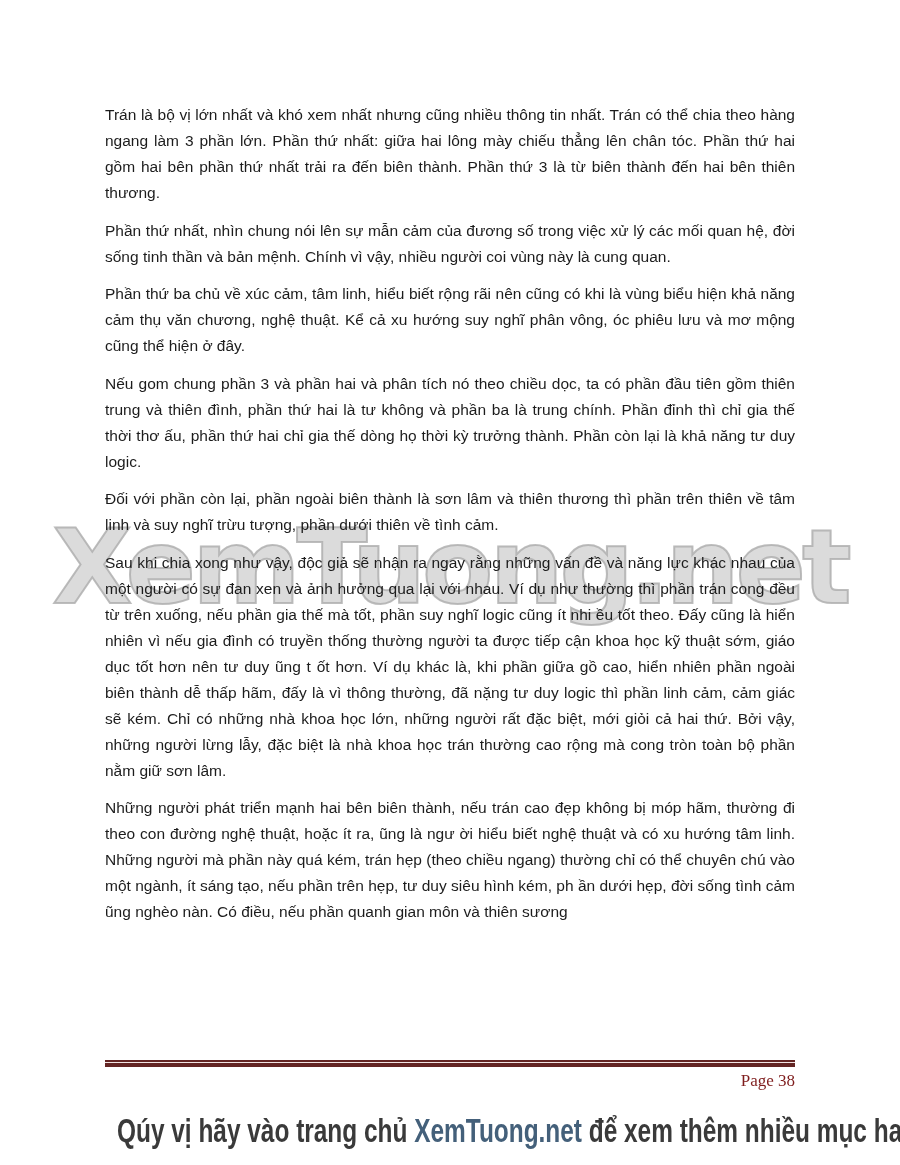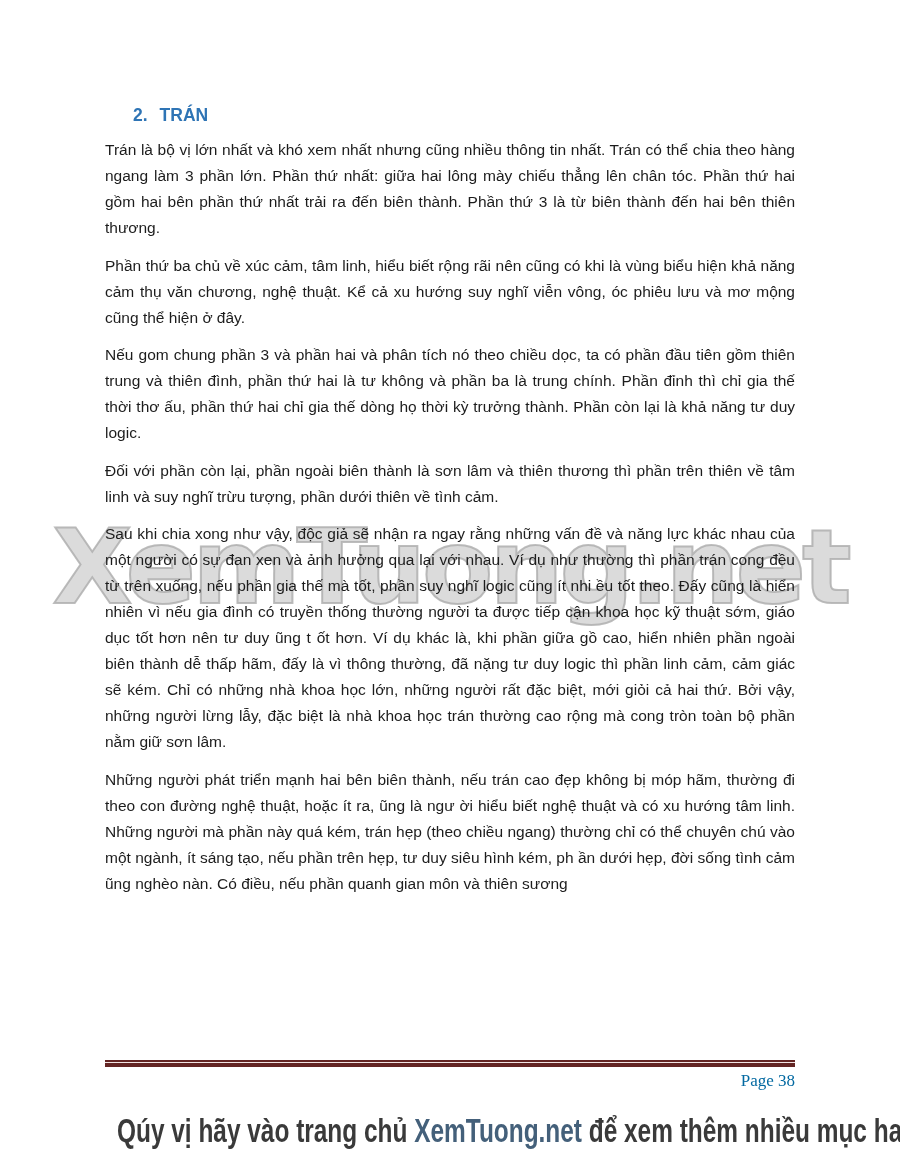--- a/index.html
+++ b/index.html
@@ -58,21 +58,21 @@
   .footer-rule .rule-thin  { height: 2px; }
   .footer-rule .rule-gap   { height: 1px; background: #f2e4e4; }
   .footer-rule .rule-thick { height: 4px; }
   .page-number {
     position: absolute;
     right: 105px;
     top: 1071px;
     z-index: 2;
     font-family: "Liberation Serif", serif;
     font-size: 17px;
-    color: #0369a1;
+    color: #7f1d1d;
   }
   .banner {
     position: absolute;
     left: 0;
     top: 1112px;
     width: 900px;
     text-align: center;
     white-space: nowrap;
     font-size: 33px;
     font-weight: bold;
@@ -83,25 +83,23 @@
   .banner .banner-link { }
 </style>
 </head>
 <body>
 
 <div class="page">
 
   <div class="watermark">XemTuong.net</div>
 
   <div class="content">
-    <div class="heading" style="color: rgb(46, 116, 181);">
-      <span class="h-num">2.</span><span>TRÁN</span>
-    </div>
     <p>Trán là bộ vị lớn nhất và khó xem nhất nhưng cũng nhiều thông tin nhất. Trán có thể chia theo hàng ngang làm 3 phần lớn. Phần thứ nhất: giữa hai lông mày chiếu thẳng lên chân tóc. Phần thứ hai gồm hai bên phần thứ nhất trải ra đến biên thành. Phần thứ 3 là từ biên thành đến hai bên thiên thương.</p>
-    <p>Phần thứ ba chủ về xúc cảm, tâm linh, hiểu biết rộng rãi nên cũng có khi là vùng biểu hiện khả năng cảm thụ văn chương, nghệ thuật. Kể cả xu hướng suy nghĩ viễn vông, óc phiêu lưu và mơ mộng cũng thể hiện ở đây.</p>
+    <p>Phần thứ nhất, nhìn chung nói lên sự mẫn cảm của đương số trong việc xử lý các mối quan hệ, đời sống tinh thần và bản mệnh. Chính vì vậy, nhiều người coi vùng này là cung quan.</p>
+    <p>Phần thứ ba chủ về xúc cảm, tâm linh, hiểu biết rộng rãi nên cũng có khi là vùng biểu hiện khả năng cảm thụ văn chương, nghệ thuật. Kể cả xu hướng suy nghĩ phân vông, óc phiêu lưu và mơ mộng cũng thể hiện ở đây.</p>
     <p>Nếu gom chung phần 3 và phần hai và phân tích nó theo chiều dọc, ta có phần đầu tiên gồm thiên trung và thiên đình, phần thứ hai là tư không và phần ba là trung chính. Phần đỉnh thì chỉ gia thế thời thơ ấu, phần thứ hai chỉ gia thế dòng họ thời kỳ trưởng thành. Phần còn lại là khả năng tư duy logic.</p>
     <p>Đối với phần còn lại, phần ngoài biên thành là sơn lâm và thiên thương thì phần trên thiên về tâm linh và suy nghĩ trừu tượng, phần dưới thiên về tình cảm.</p>
     <p>Sau khi chia xong như vậy, độc giả sẽ nhận ra ngay rằng những vấn đề và năng lực khác nhau của một người có sự đan xen và ảnh hưởng qua lại với nhau. Ví dụ như thường thì phần trán cong đều từ trên xuống, nếu phần gia thế mà tốt, phần suy nghĩ logic cũng ít nhi ều tốt theo. Đấy cũng là hiển nhiên vì nếu gia đình có truyền thống thường người ta được tiếp cận khoa học kỹ thuật sớm, giáo dục tốt hơn nên tư duy ũng t ốt hơn. Ví dụ khác là, khi phần giữa gồ cao, hiển nhiên phần ngoài biên thành dễ thấp hãm, đấy là vì thông thường, đã nặng tư duy logic thì phần linh cảm, cảm giác sẽ kém. Chỉ có những nhà khoa học lớn, những người rất đặc biệt, mới giỏi cả hai thứ. Bởi vậy, những người lừng lẫy, đặc biệt là nhà khoa học trán thường cao rộng mà cong tròn toàn bộ phần nằm giữ sơn lâm.</p>
     <p>Những người phát triển mạnh hai bên biên thành, nếu trán cao đẹp không bị móp hãm, thường đi theo con đường nghệ thuật, hoặc ít ra, ũng là ngư ời hiểu biết nghệ thuật và có xu hướng tâm linh. Những người mà phần này quá kém, trán hẹp (theo chiều ngang) thường chỉ có thể chuyên chú vào một ngành, ít sáng tạo, nếu phần trên hẹp, tư duy siêu hình kém, ph ần dưới hẹp, đời sống tình cảm ũng nghèo nàn. Có điều, nếu phần quanh gian môn và thiên sương</p>
   </div>
 
   <div class="footer-rule">
     <div class="rule-thin" style="background: rgb(99, 36, 35);"></div>
     <div class="rule-gap"></div>
     <div class="rule-thick" style="background: rgb(99, 36, 35);"></div>

